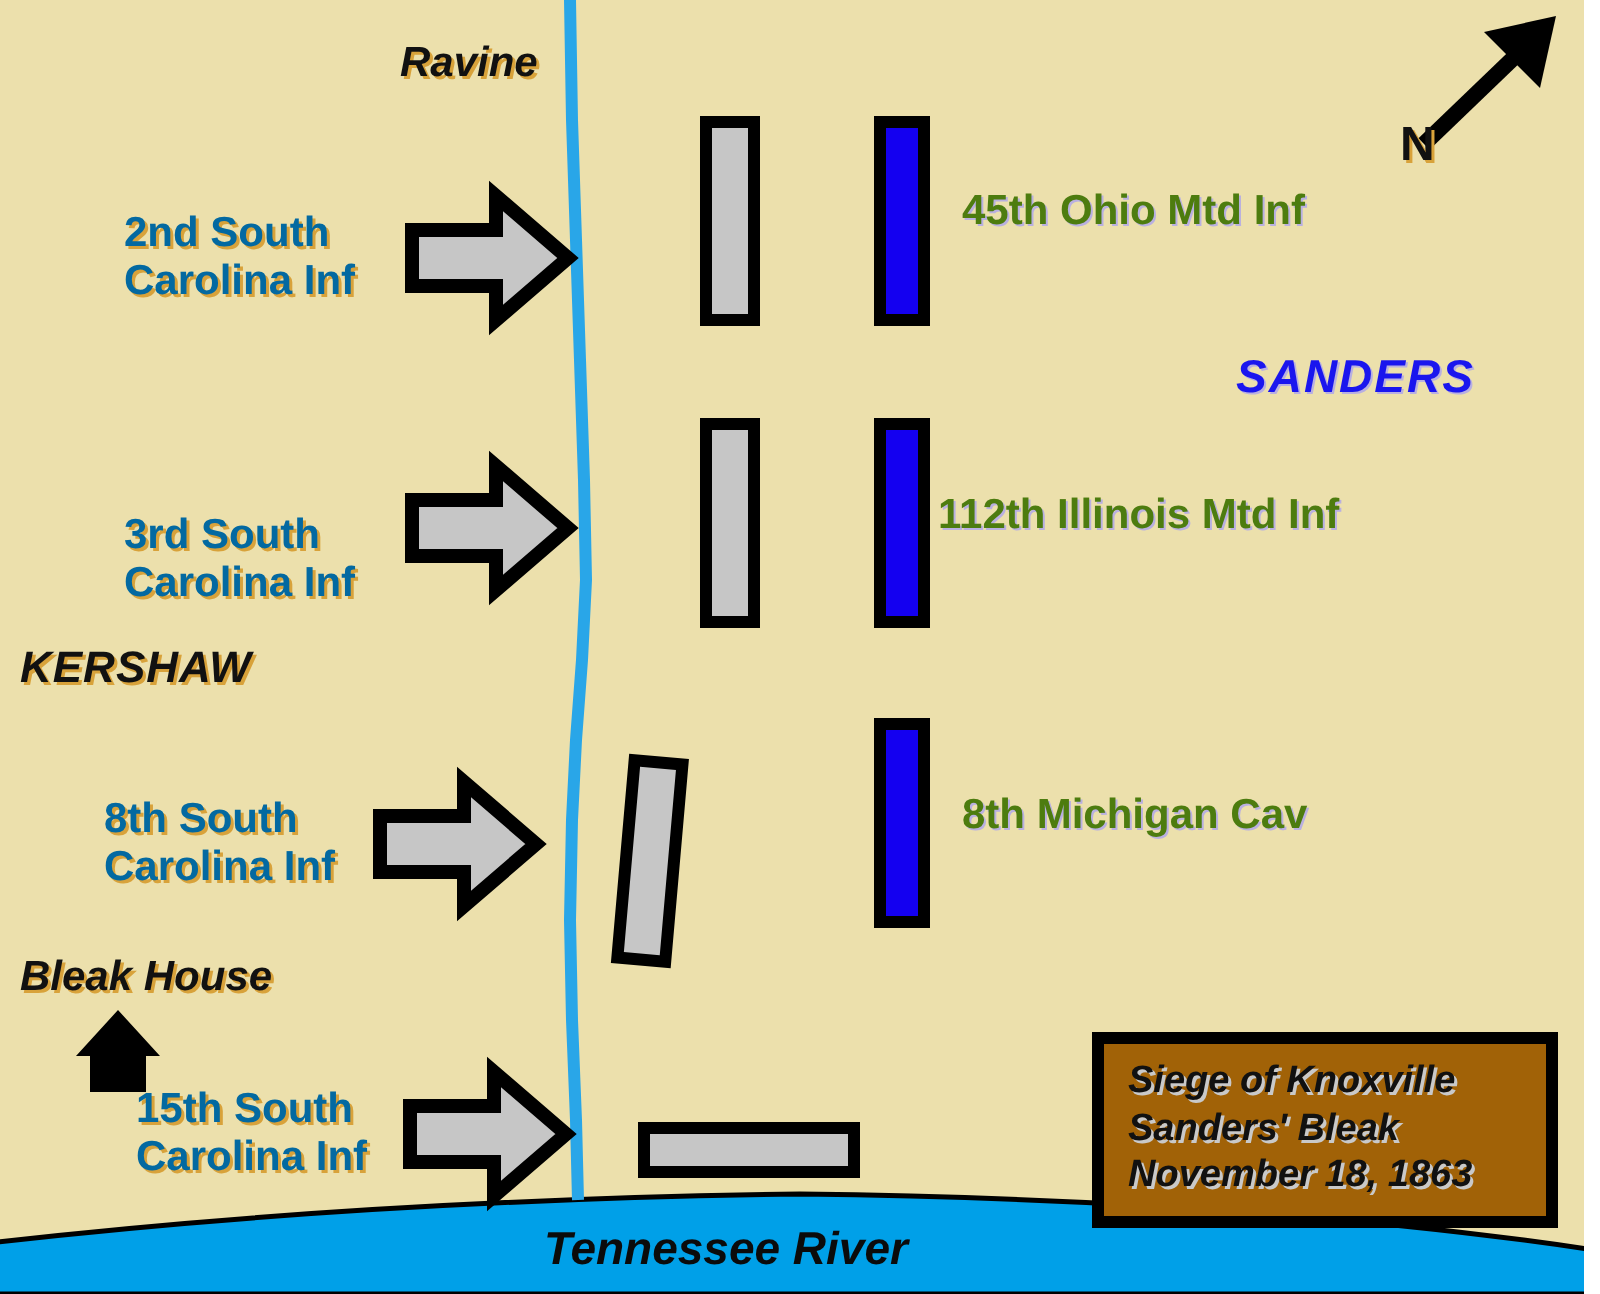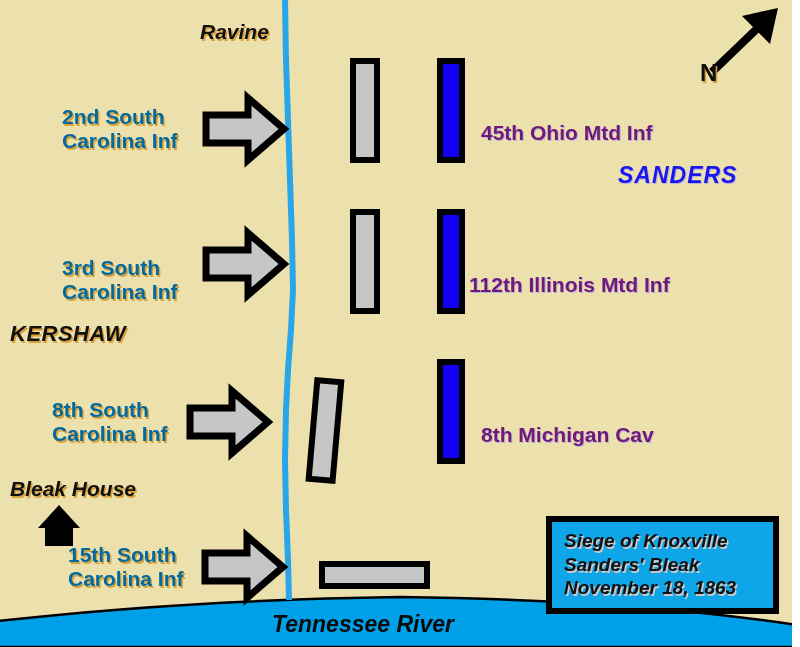--- a/index.html
+++ b/index.html
@@ -50,44 +50,43 @@
     font-style: italic;
     text-shadow: 1.5px 1.5px 0 #d8a23a;
   }
   .river-label {
     color: #0b0b0b;
     font-size: 23px;
     font-style: italic;
   }
   
   .usa-unit {
-    color: #701a75;
+    color: #4d7c0f;
     font-size: 21px;
     text-shadow: 1px 1px 0 #b9b0e0;
-    margin-top: 27px;
   }
   .usa-cmd {
     color: #1a16ee;
     font-size: 23px;
     font-style: italic;
     letter-spacing: 1px;
     text-shadow: 1px 1px 0 #b9b0e0;
   }
   .north-letter {
     color: #111111;
     font-size: 24px;
     text-shadow: 1.5px 1.5px 0 #d8a23a;
   }
   
   #title-box {
     position: absolute;
     left: 546px;
     top: 516px;
     width: 233px;
-    background: #0ea5e9;
+    background: #a16207;
     border: 6px solid #000000;
     box-sizing: border-box;
     padding: 7px 10px 8px 12px;
   }
   #title-box .tline {
     display: block;
     color: #111111;
     font-family: "Liberation Sans", sans-serif;
     font-style: italic;
     font-weight: bold;
@@ -172,21 +171,21 @@
   </svg>
 
   <div class="lbl place" style="left:200px; top:20px;">Ravine</div>
 
   <div class="lbl place" style="left:10px; top:477px;">Bleak House</div>
 
   <div class="lbl csa-cmd" style="left:10px; top:322px;">KERSHAW</div>
 
   <div class="lbl river-label" style="left:272px; top:612px;">Tennessee River</div>
 
-  <div class="lbl usa-cmd" style="left:618px; top:163px;text-align:right;">SANDERS</div>
+  <div class="lbl usa-cmd" style="left:618px; top:176px;text-align:right;">SANDERS</div>
 
   <div class="lbl csa-unit" style="left:62px; top:105px;">2nd South
 Carolina Inf</div>
 
   <div class="lbl csa-unit" style="left:62px; top:240px;margin-top:16px;">3rd South
 Carolina Inf</div>
 
   <div class="lbl csa-unit" style="left:52px; top:398px;">8th South
 Carolina Inf</div>
 

